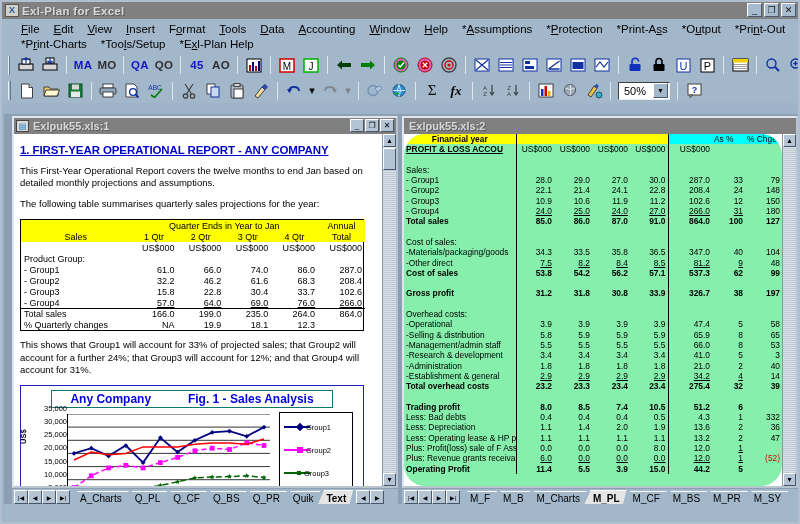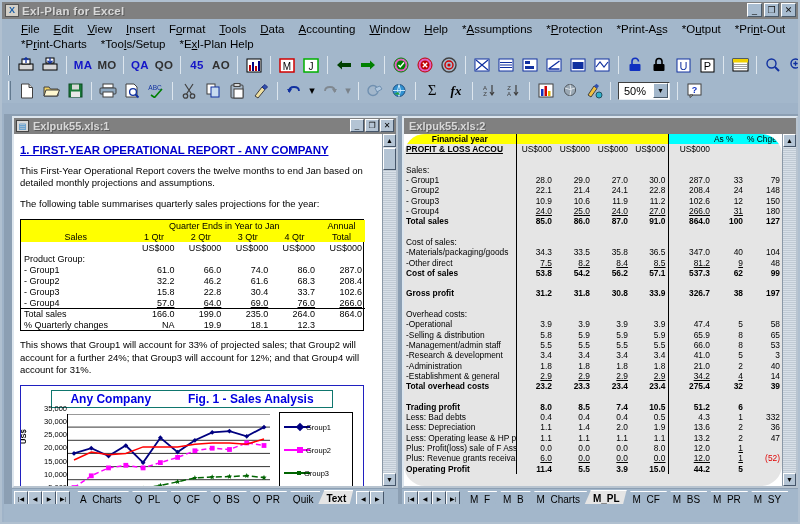--- a/index.html
+++ b/index.html
@@ -238,21 +238,21 @@
     border: 1px solid #000; background: #fff;
     font-size: 7.5px;
   }
   .legitem { position: absolute; left: 4px; display: flex; align-items: center; gap: 3px; }
   .legline { width: 26px; height: 2px; }
   .legmark { width: 6px; height: 6px; margin-left: -16px; }
 
   
   .sheet {
     position: absolute; left: 0; top: 0; right: 14px; bottom: 0;
-    background: #e5e5e5;
+    background: #86efac;
     font-size: 8.4px;
     overflow: hidden;
     border-radius: 21px;
   }
   table.pl { border-collapse: collapse; width: 100%; table-layout: fixed; }
   table.pl td { padding: 0 2px; height: 10.3px; line-height: 10.3px; white-space: nowrap; overflow: hidden; }
   .c-lbl { width: 112px; border-right: 1px solid #000; }
   .c-m { width: 38px; text-align: right; }
   .c-m4 { width: 38px; text-align: right; border-right: 1px solid #000; }
   .c-y { width: 44px; text-align: right; }
@@ -261,21 +261,21 @@
   .hdr-yellow { background: #ffff00; font-weight: bold; text-align: center; }
   .hdr-cyan { background: #00ffff; font-weight: normal; text-align: left; }
   .b { font-weight: bold; }
   .ul { text-decoration: underline; }
   .red { color: #e00000; }
   .hdrrow td { height: 11px; line-height: 11px; }
 
   
   .tabstrip {
     position: absolute; left: 0; bottom: 0;
-    height: 17px; display: flex; align-items: flex-end;
+    height: 17px; display: flex; align-items: center;
     background: #a3b7cb;
     width: 100%;
   }
   .navbtns { display: flex; margin: 0 1px 1px 2px; }
   .navbtn {
     width: 14px; height: 14px;
     background: #b4c4d4; border: 1px solid #fff;
     border-right-color: #46566a; border-bottom-color: #46566a;
     display: flex; align-items: center; justify-content: center;
     font-size: 6px; color: #000;

